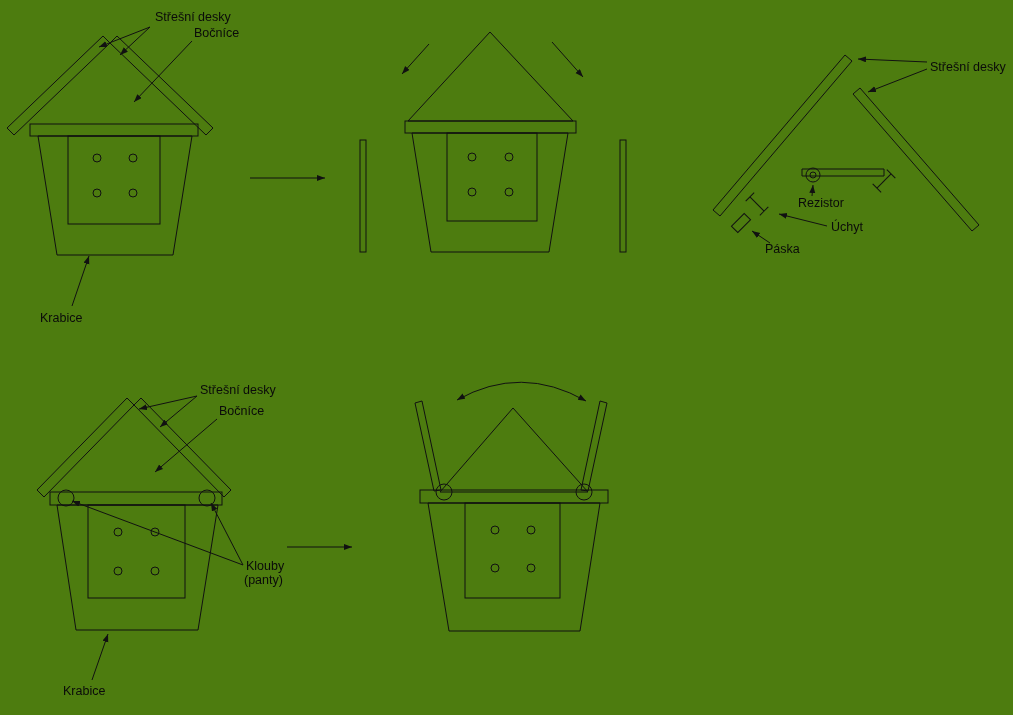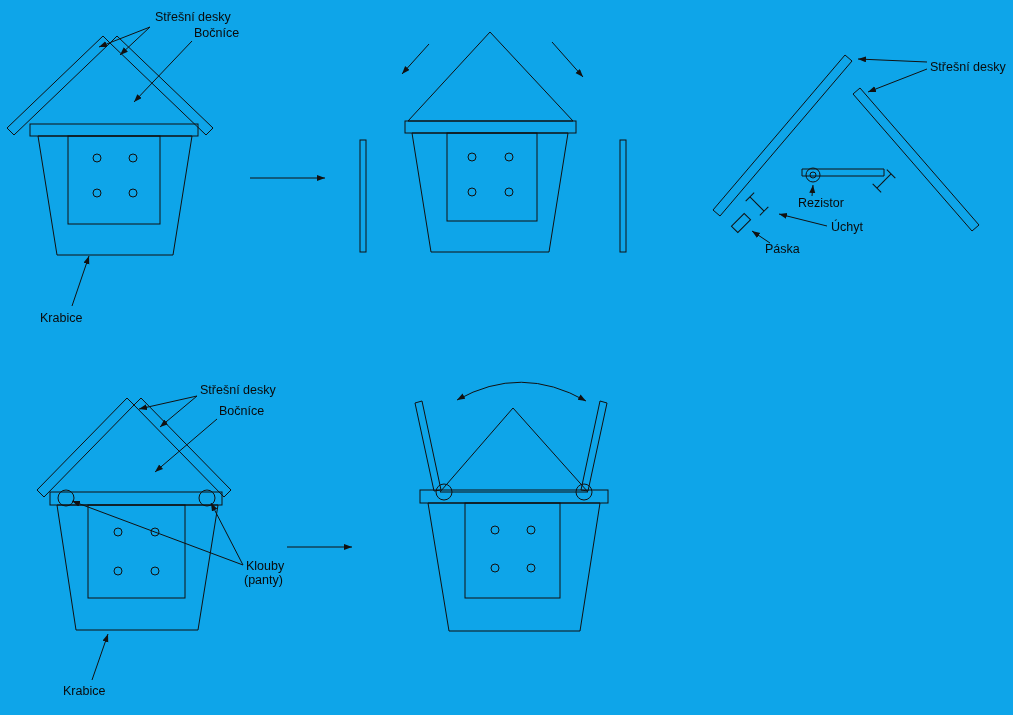--- a/index.html
+++ b/index.html
@@ -1,16 +1,16 @@
 <!DOCTYPE html>
 <html><head>
 <meta charset="utf-8">
 <style>
   html, body { margin: 0; padding: 0; background: #ffffff; }
-  .stage { position: relative; width: 1013px; height: 715px; background: #0ea5e9; overflow: hidden; }
+  .stage { position: relative; width: 1013px; height: 715px; background: #4d7c0f; overflow: hidden; }
   svg { position: absolute; left: 0; top: 0; }
   .draw { stroke: #111111; stroke-width: 1; fill: none; }
   text {
     font-family: "Liberation Sans", sans-serif;
     font-size: 12.5px;
     fill: #0a0a0a;
     stroke: none;
   }
 </style>
 </head>

